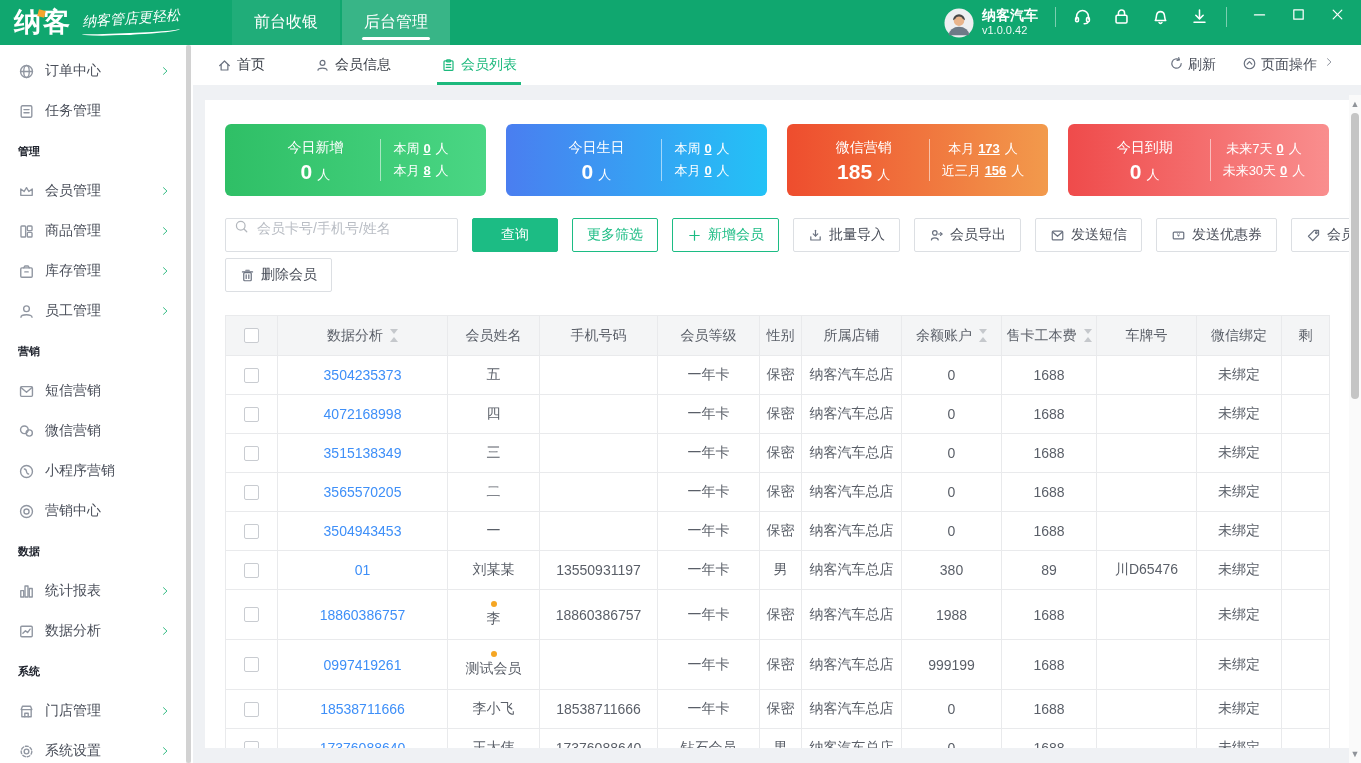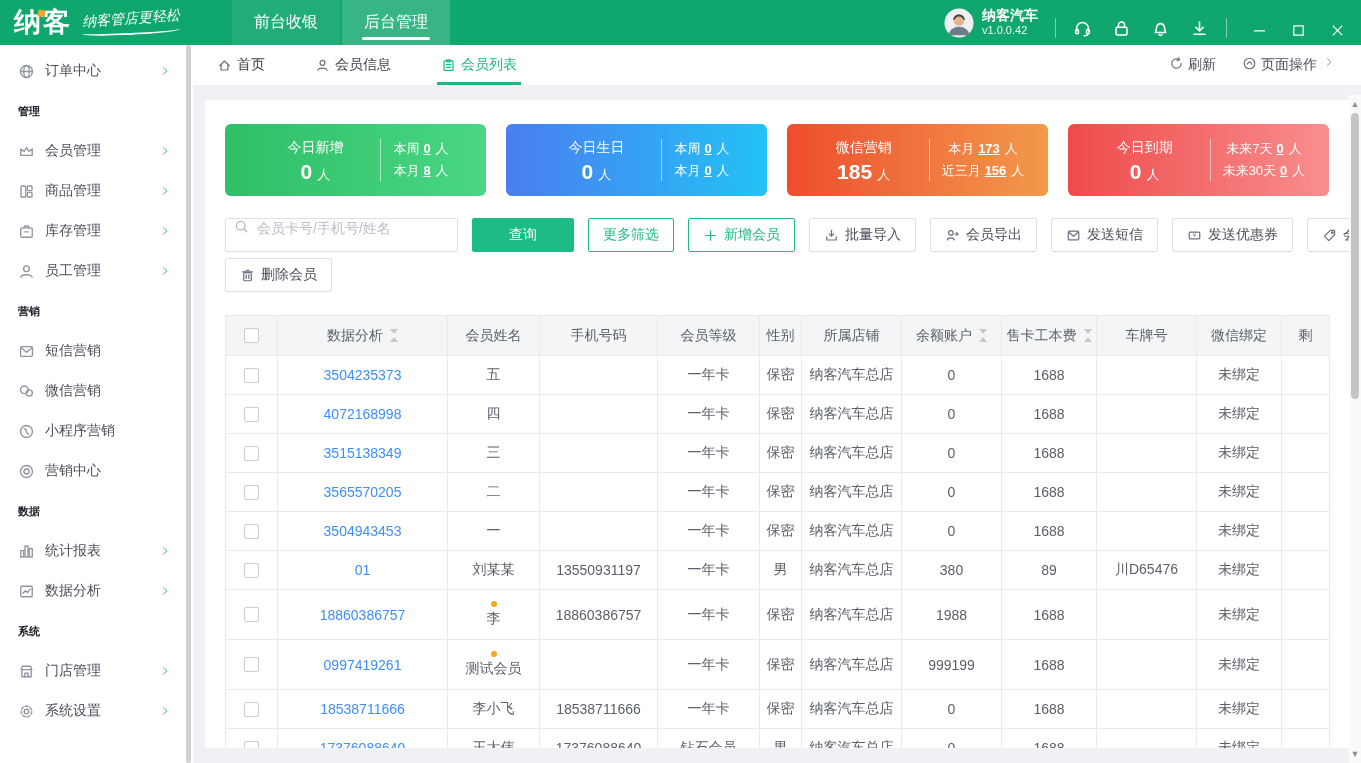--- a/index.html
+++ b/index.html
@@ -11,21 +11,21 @@
   .brand { display:flex; align-items:center; padding:0 12px 0 14px; min-width:228px; }
   .logo { font-size:27px; font-weight:bold; letter-spacing:2px; position:relative; line-height:1; }
   .logo-accent { position:absolute; width:7px; height:7px; background:#f7a52c; top:1px; left:24px; transform:rotate(14deg); }
   .slogan-wrap { margin-left:10px; }
   .slogan { font-size:14px; font-style:italic; font-family:"DejaVu Serif",serif; display:block; transform:rotate(-4deg); white-space:nowrap; }
   .slogan-line { height:7px; border-bottom:2px solid #fff; border-radius:0 0 90% 50%; transform:rotate(-2deg); }
   .top-tabs { display:flex; height:45px; margin-left:4px; }
   .top-tab { padding:0 22px; display:flex; align-items:center; font-size:16px; background:rgba(255,255,255,0.07); margin-right:2px; position:relative; cursor:pointer; }
   .top-tab.active { background:rgba(255,255,255,0.17); }
   .top-tab.active::after { content:""; position:absolute; left:20px; right:20px; bottom:5px; height:3px; background:#fff; border-radius:2px; }
-  .top-right { margin-left:auto; display:flex; align-items:flex-end; padding-right:16px; gap:17px; }
+  .top-right { margin-left:auto; display:flex; align-items:flex-start; padding-right:16px; gap:17px; }
   .userbox { display:flex; align-items:center; gap:8px; cursor:pointer; }
   .avatar svg { width:30px; height:30px; display:block; }
   .user-meta { line-height:1.25; }
   .user-name { font-size:14px; font-weight:bold; }
   .user-ver { font-size:11px; opacity:.92; }
   .vdiv { width:1px; height:20px; background:rgba(255,255,255,.45); }
   .hicon { width:19px; height:19px; color:#fff; cursor:pointer; }
   .hicon svg, .icon svg { width:100%; height:100%; display:block; }
   .winctl { display:flex; gap:24px; margin-left:8px; }
   .winctl .hicon { width:15px; height:15px; }
@@ -69,21 +69,21 @@
 
   
   .toolbar { display:flex; align-items:center; gap:14px; margin-top:22px; }
   .toolbar2 { margin-top:6px; }
   .searchbox { width:233px; height:34px; border:1px solid #dcdfe3; border-radius:2px; display:flex; align-items:flex-start; background:#fff; padding:0 8px; gap:6px; flex-shrink:0; }
   .searchbox .icon { width:15px; height:15px; color:#b3b7bd; flex-shrink:0; }
   .searchbox input { border:none; outline:none; flex:1; font-size:14px; color:#333; min-width:0; background:transparent; }
   input::placeholder { color:#b9bdc4; }
   .btn { height:34px; display:inline-flex; align-items:center; justify-content:center; gap:6px; padding:0 14px; font-size:14px; border-radius:2px; cursor:pointer; white-space:nowrap; }
   .btn .icon { width:15px; height:15px; }
-  .btn-primary { background:#1cbc84; color:#fff; border:1px solid #1cbc84; padding:0 36px; }
+  .btn-primary { background:#1cbc84; color:#fff; border:1px solid #1cbc84; padding:0 28px; }
   .btn-outline { background:#fff; color:#1cbc84; border:1px solid #1cbc84; }
   .btn-plain { background:#fff; color:#4a4f5a; border:1px solid #dcdfe3; }
   .btn-plain .icon { color:#6b7280; }
 
   
   .tablewrap { margin-top:23px; }
   table { border-collapse:collapse; width:1104px; table-layout:fixed; }
   th, td { border:1px solid #e9eaec; text-align:center; font-size:14px; color:#5a5f68; padding:0 2px; overflow:hidden; white-space:nowrap; }
   th { background:#f4f5f6; height:40px; font-weight:normal; }
   td { height:39px; }
@@ -204,20 +204,30 @@
                 <ellipse cx="8" cy="8" rx="2.6" ry="5.6"></ellipse>
                 <line x1="2.4" y1="8" x2="13.6" y2="8"></line>
               </svg>
             </span>
             <span>订单中心</span>
             <span class="icon arrow">
               <svg viewBox="0 0 16 16" fill="none" stroke="currentColor" stroke-width="1.3" stroke-linecap="round" stroke-linejoin="round">
                 <polyline points="6,3.6 10.6,8 6,12.4"></polyline>
               </svg>
             </span>
+          </div>
+          <div class="side-item">
+            <span class="icon">
+              <svg viewBox="0 0 16 16" fill="none" stroke="currentColor" stroke-width="1.3" stroke-linecap="round" stroke-linejoin="round">
+                <rect x="3" y="2.6" width="10" height="10.8" rx="1.2"></rect>
+                <line x1="5.6" y1="6.2" x2="10.4" y2="6.2"></line>
+                <line x1="5.6" y1="9.2" x2="10.4" y2="9.2"></line>
+              </svg>
+            </span>
+            <span>任务管理</span>
           </div>
           <div class="side-section">
             <span>管理</span>
           </div>
           <div class="side-item">
             <span class="icon">
               <svg viewBox="0 0 16 16" fill="none" stroke="currentColor" stroke-width="1.3" stroke-linecap="round" stroke-linejoin="round">
                 <path d="M2.6 11.6 L2.6 5.6 L5.8 8 L8 4.4 L10.2 8 L13.4 5.6 L13.4 11.6 Z"></path>
               </svg>
             </span>

